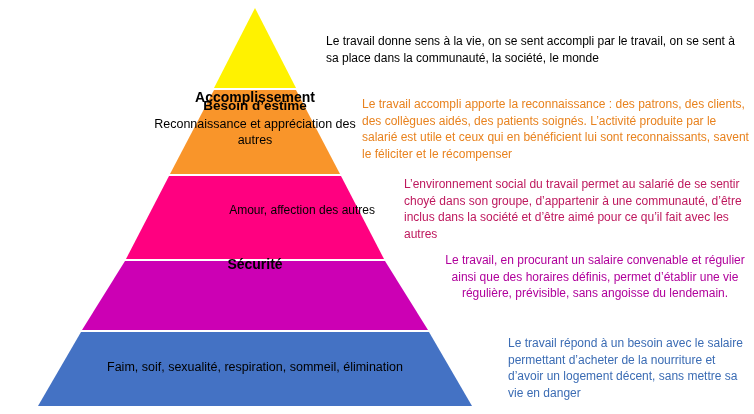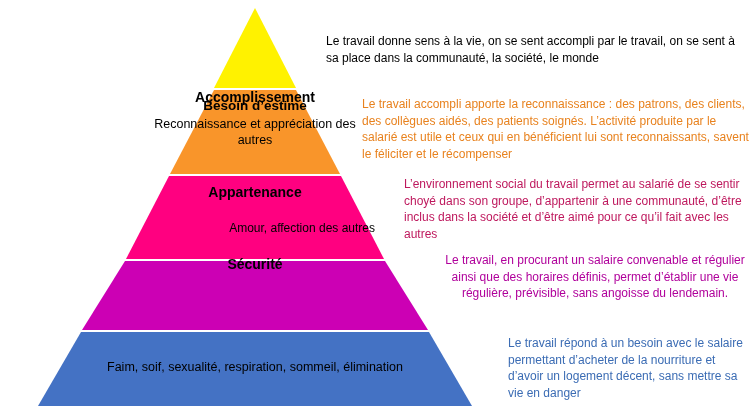--- a/index.html
+++ b/index.html
@@ -115,21 +115,20 @@
   <div class="tier-label" id="tier1-label">
     <span class="tier-title">Accomplissement</span>
   </div>
 
   <div class="tier-label" id="tier2-label">
     <span class="tier-title">Besoin d’estime</span>
     <span class="tier-sub">Reconnaissance et appréciation des autres</span>
   </div>
 
   <div class="tier-label" id="tier3-label">
-    <span class="tier-title">Appartenance</span>
     <span class="tier-sub">Amour, affection des autres</span>
   </div>
 
   <div class="tier-label" id="tier4-label">
     <span class="tier-title">Sécurité</span>
   </div>
 
   <div class="tier-label" id="tier5-label">
     <span class="tier-sub">Faim, soif, sexualité, respiration, sommeil, élimination</span>
   </div>

